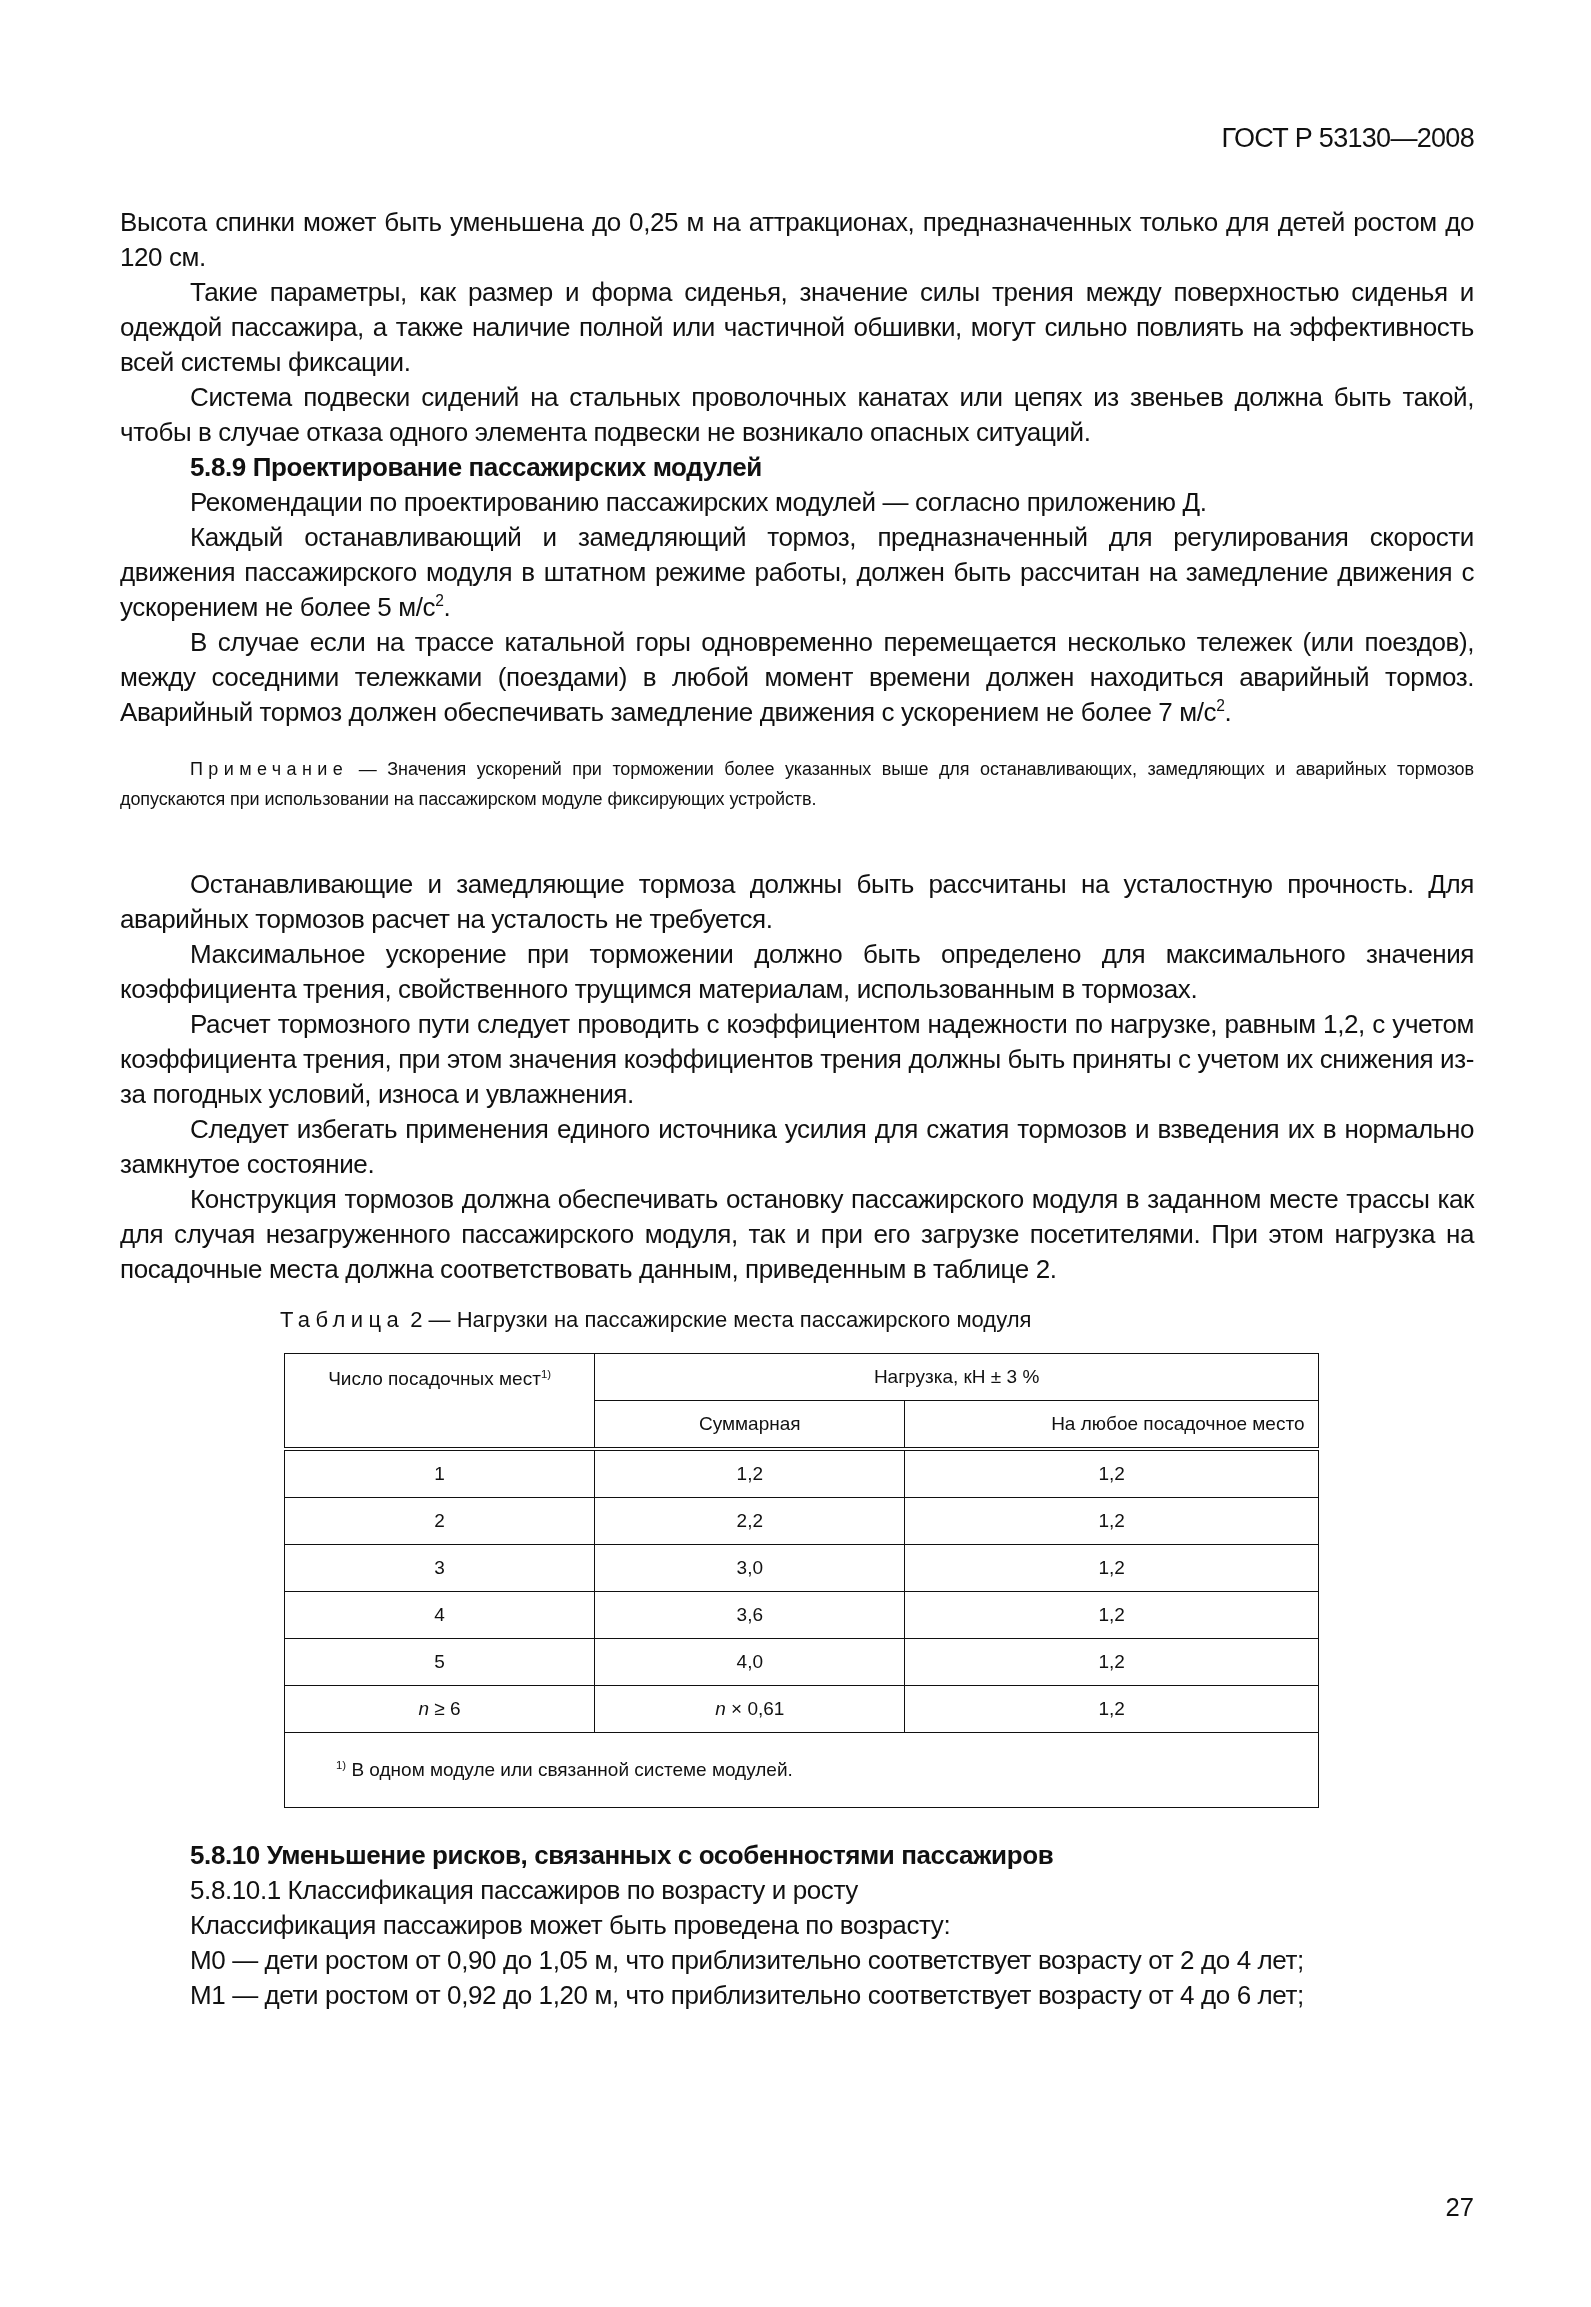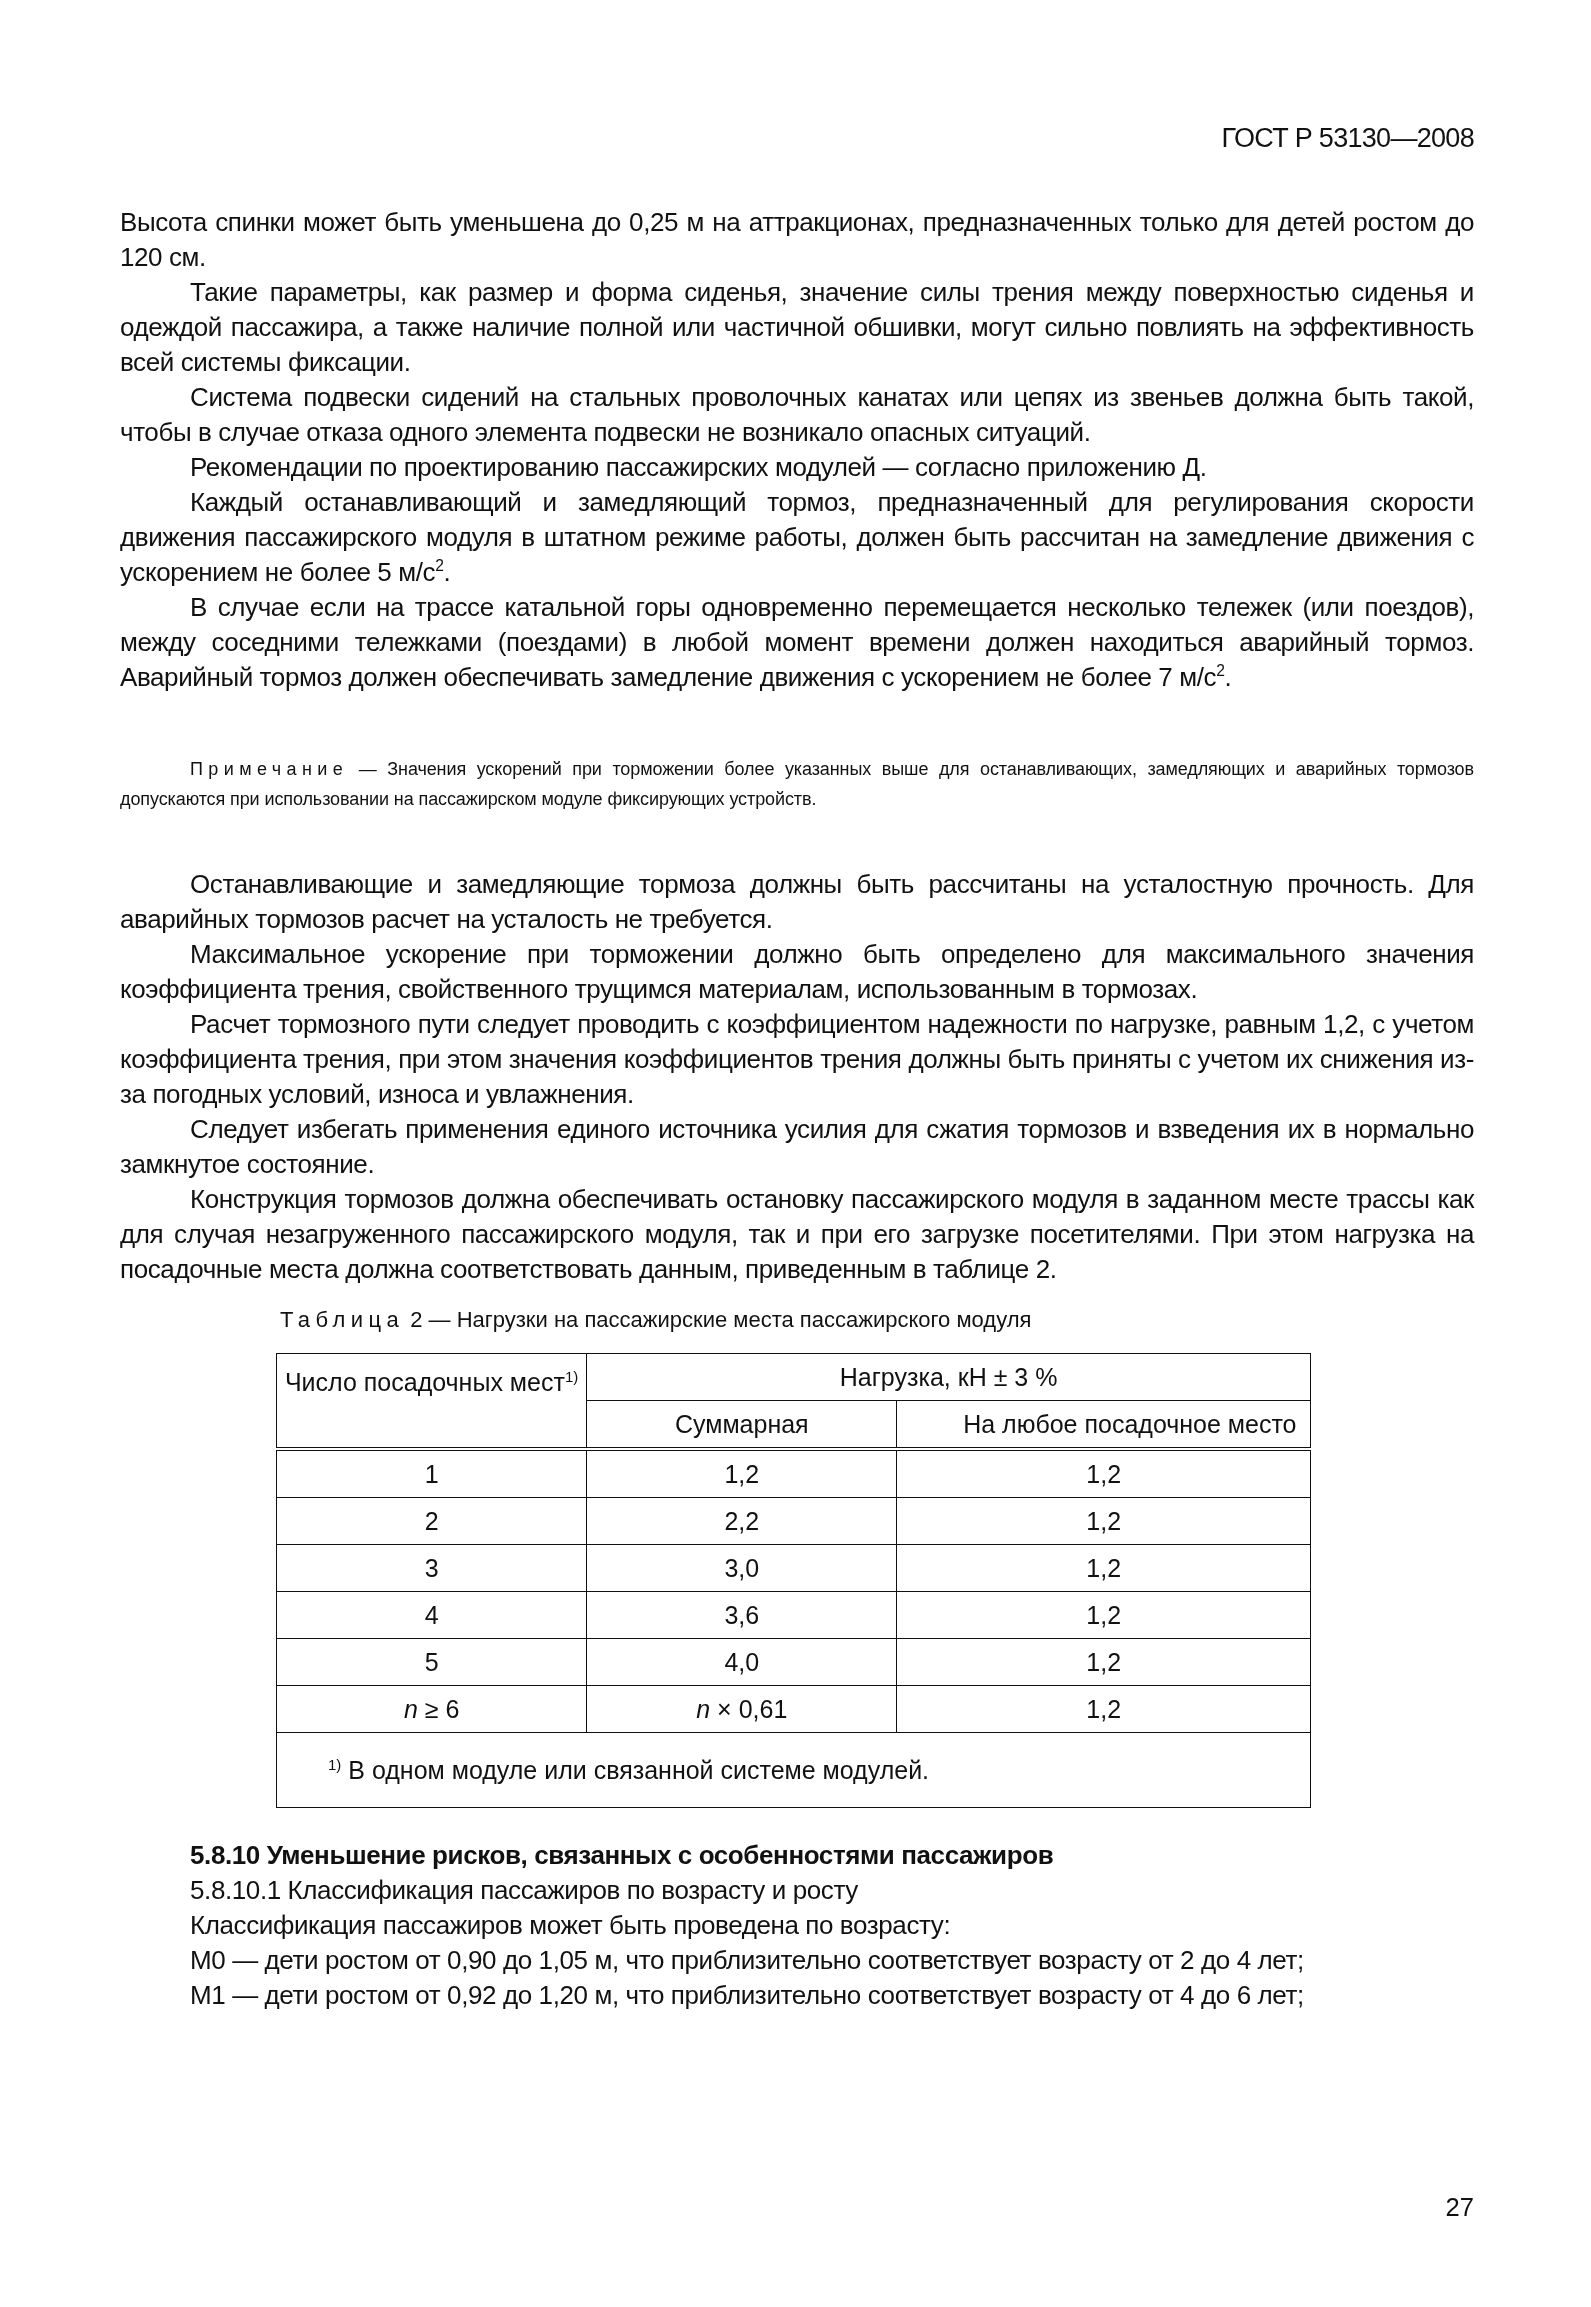--- a/index.html
+++ b/index.html
@@ -7,37 +7,38 @@
          font-family:"Liberation Sans", sans-serif; color:#111; }
   .hdr { position:absolute; top:123px; right:118px; font-weight:normal; font-size:27px; letter-spacing:-0.7px; }
   .col { position:absolute; left:120px; width:1354px; }
   .p { font-size:26px; line-height:35px; text-align:justify; letter-spacing:-0.4px; margin:0; }
   .ind { text-indent:70px; }
   .b { font-weight:bold; }
   .note { font-size:18px; line-height:30px; text-align:justify; margin:0; letter-spacing:-0.1px; }
   .spaced { letter-spacing:5.4px; }
   sup { font-size:0.6em; line-height:0; }
   .caption { position:absolute; left:280px; top:1307px; font-size:22px; }
-  table.t { position:absolute; left:276px; top:1353px; width:1035px; border-collapse:collapse; font-size:25px; }
+  table.t { position:absolute; left:284px; top:1353px; width:1035px; border-collapse:collapse; font-size:19px; }
   table.t td { border:1.3px solid #111; text-align:center; padding:0; height:46px; }
   table.t tr.h1 td { height:46px; }
   table.t tr.h2 td { height:46px; border-bottom:4px double #111; }
   table.t td.fn { text-align:left; padding-left:51px; height:74px; }
   .it { font-style:italic; }
   .pg { position:absolute; top:2193px; right:118px; font-size:25.6px; }
 </style>
 </head>
 <body>
 
 <div class="hdr">ГОСТ Р 53130—2008</div>
 
 <div class="col" style="top:205px;">
   <p class="p">Высота спинки может быть уменьшена до 0,25 м на аттракционах, предназначенных только для детей ростом до 120 см.</p>
   <p class="p ind">Такие параметры, как размер и форма сиденья, значение силы трения между поверхностью сиденья и одеждой пассажира, а также наличие полной или частичной обшивки, могут сильно повлиять на эффективность всей системы фиксации.</p>
   <p class="p ind">Система подвески сидений на стальных проволочных канатах или цепях из звеньев должна быть такой, чтобы в случае отказа одного элемента подвески не возникало опасных ситуаций.</p>
+  <p class="p ind b">5.8.9 Проектирование пассажирских модулей</p>
   <p class="p ind">Рекомендации по проектированию пассажирских модулей — согласно приложению Д.</p>
   <p class="p ind"><span>Каждый останавливающий и замедляющий тормоз, предназначенный для регулирования скорости движения пассажирского модуля в штатном режиме работы, должен быть рассчитан на замедление движения с ускорением не более 5 м/с</span><sup>2</sup><span>.</span></p>
   <p class="p ind"><span>В случае если на трассе катальной горы одновременно перемещается несколько тележек (или поездов), между соседними тележками (поездами) в любой момент времени должен находиться аварийный тормоз. Аварийный тормоз должен обеспечивать замедление движения с ускорением не более 7 м/с</span><sup>2</sup><span>.</span></p>
 </div>
 
 <div class="col" style="top:754px;">
   <p class="note ind"><span class="spaced">Примечание</span><span> — Значения ускорений при торможении более указанных выше для останавливающих, замедляющих и аварийных тормозов допускаются при использовании на пассажирском модуле фиксирующих устройств.</span></p>
 </div>
 
 <div class="col" style="top:867px;">

